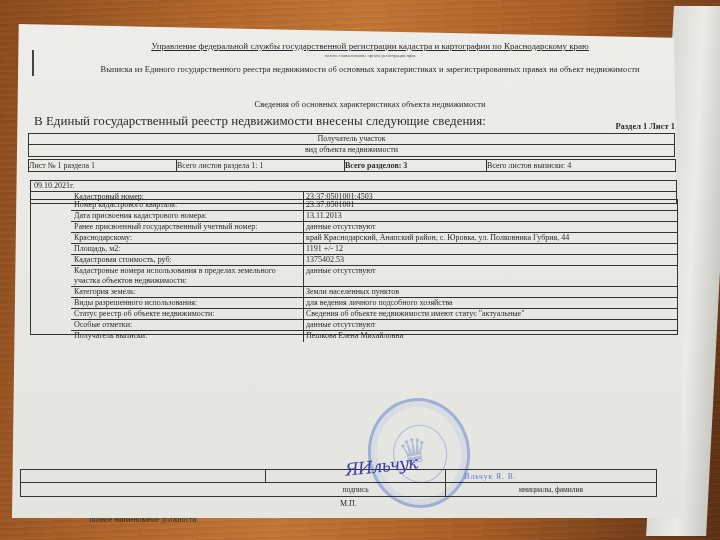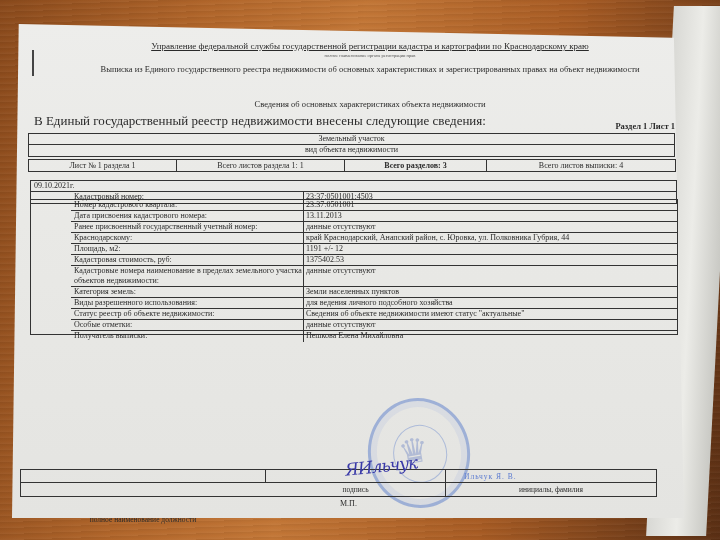--- a/index.html
+++ b/index.html
@@ -50,21 +50,21 @@
     .hdr-page {
       position: absolute; left: 560px; top: 121px; width: 115px; text-align: right; font-size: 8.5px; font-weight: bold;
     }
     .box {
       position: absolute; border: 1.3px solid #333;
     }
     .box .row { border-bottom: 1.3px solid #333; height: 11px; font-size: 8px; line-height: 10px; white-space: nowrap; overflow: hidden; }
     .box .row:last-child { border-bottom: none; }
     .row.center { text-align: center; }
     .grid4 { display: flex; height: 100%; }
-    .grid4 > div { border-right: 1.3px solid #333; text-align: center; font-size: 8px; line-height: 11px; }
+    .grid4 > div { border-right: 1.3px solid #333; text-align: left; font-size: 8px; line-height: 11px; }
     .grid4 > div:last-child { border-right: none; }
     .kv { display: flex; margin-left: 40px; }
     .kv .k { width: 233px; border-right: 1.3px solid #333; padding-left: 3px; }
     .kv .v { flex: 1; padding-left: 2px; }
     .kv.tall { height: 21px; }
     .kv.tall .k { white-space: normal; line-height: 10px; }
     .date-row { padding-left: 3px; }
     .stamp {
       position: absolute; left: 368px; top: 398px; width: 102px; height: 110px;
       border-radius: 50%;
@@ -102,21 +102,21 @@
 <div class="margin-line"></div>
 
 <div class="hdr-org">Управление федеральной службы государственной регистрации кадастра и картографии по Краснодарскому краю</div>
 <div class="hdr-org-sub">полное наименование органа регистрации прав</div>
 <div class="hdr-title">Выписка из Единого государственного реестра недвижимости об основных характеристиках и зарегистрированных правах на объект недвижимости</div>
 <div class="hdr-section">Сведения об основных характеристиках объекта недвижимости</div>
 <div class="hdr-intro">В Единый государственный реестр недвижимости внесены следующие сведения:</div>
 <div class="hdr-page">Раздел 1 Лист 1</div>
 
 <div class="box" style="left:28px; top:133px; width:647px; height:24px;">
-  <div class="row center">Земельный участок</div>
+  <div class="row center">Получатель участок</div>
   <div class="row center">вид объекта недвижимости</div>
 </div>
 
 <div class="box" style="left:28px; top:159px; width:648px; height:13px;">
   <div class="grid4">
     <div style="width:148px;">Лист № 1 раздела 1</div>
     <div style="width:168px;">Всего листов раздела 1: 1</div>
     <div style="width:142px;font-weight:bold;">Всего разделов: 3</div>
     <div style="flex:1;">Всего листов выписки: 4</div>
   </div>
@@ -149,21 +149,21 @@
   </div>
   <div class="row kv">
     <div class="k">Площадь, м2:</div>
     <div class="v">1191 +/- 12</div>
   </div>
   <div class="row kv">
     <div class="k">Кадастровая стоимость, руб:</div>
     <div class="v">1375402.53</div>
   </div>
   <div class="row kv tall">
-    <div class="k">Кадастровые номера наименование в пределах земельного участка объектов недвижимости:</div>
+    <div class="k">Кадастровые номера использования в пределах земельного участка объектов недвижимости:</div>
     <div class="v">данные отсутствуют</div>
   </div>
   <div class="row kv">
     <div class="k">Категория земель:</div>
     <div class="v">Земли населенных пунктов</div>
   </div>
   <div class="row kv">
     <div class="k">Виды разрешенного использования:</div>
     <div class="v">для ведения личного подсобного хозяйства</div>
   </div>

